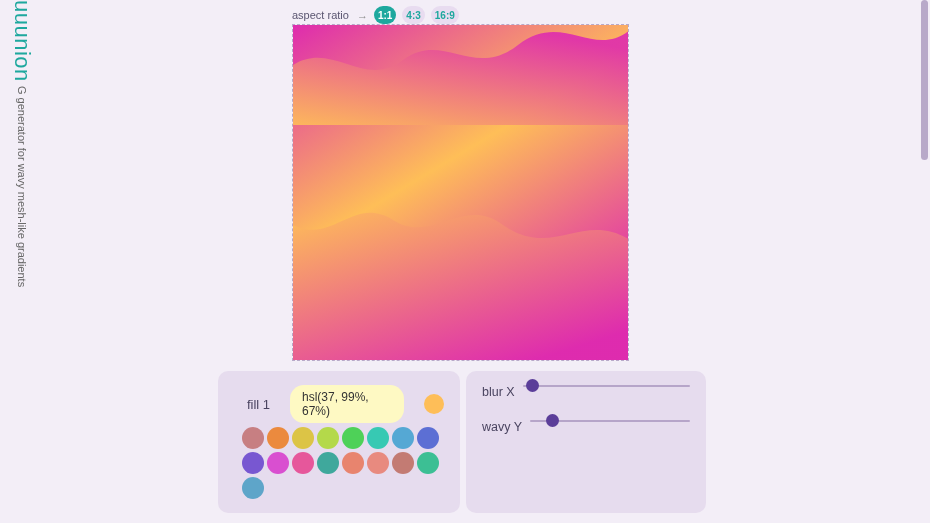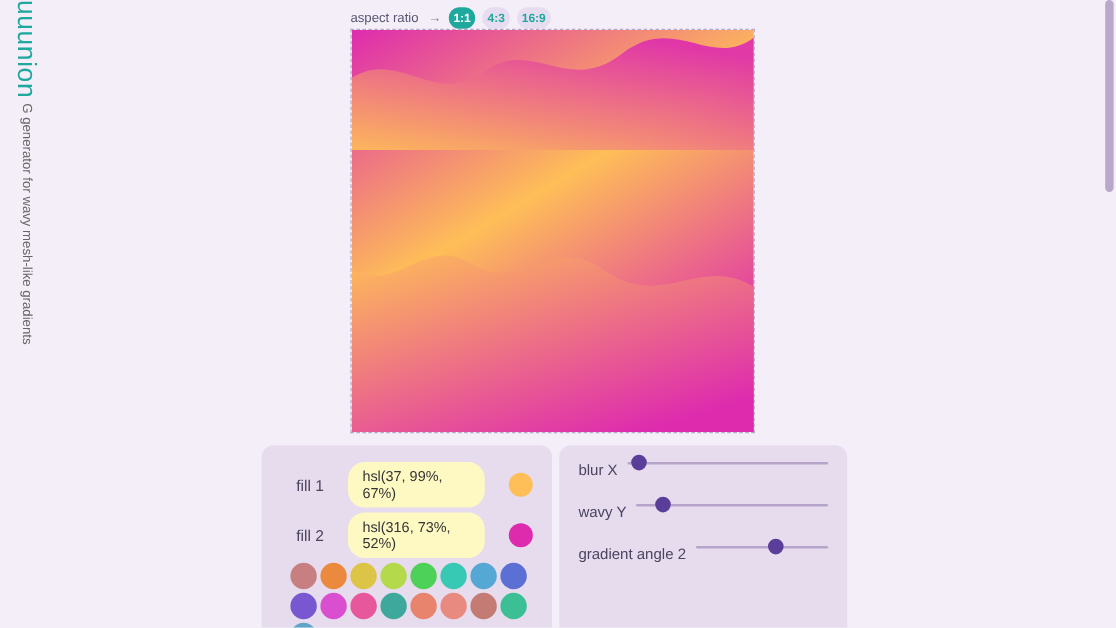--- a/index.html
+++ b/index.html
@@ -203,25 +203,20 @@
     <path d="M0,60 C40,85 70,35 110,65 C150,95 180,45 225,80 C270,115 300,65 337,95 L337,0 L0,0 Z" fill="url(#g2)" opacity="0.9" transform="scale(1,-1) translate(0,-100)"></path>
   </svg>
 </div>
 
 <div class="controls-row">
   <div class="panel panel-left">
     <div class="fill-row">
       <span class="label">fill 1</span>
       <span class="fill-input">hsl(37, 99%, 67%)</span>
       <span class="fill-swatch swatch-orange"></span>
-    </div>
-    <div class="fill-row">
-      <span class="label">fill 2</span>
-      <span class="fill-input">hsl(316, 73%, 52%)</span>
-      <span class="fill-swatch swatch-magenta"></span>
     </div>
     <div class="palette">
         <div class="palette-sw" style="background: rgb(199, 127, 130);"></div>
         <div class="palette-sw" style="background: rgb(235, 138, 62);"></div>
         <div class="palette-sw" style="background: rgb(220, 196, 70);"></div>
         <div class="palette-sw" style="background: rgb(180, 217, 74);"></div>
         <div class="palette-sw" style="background: rgb(78, 209, 88);"></div>
         <div class="palette-sw" style="background: rgb(55, 201, 179);"></div>
         <div class="palette-sw" style="background: rgb(85, 168, 212);"></div>
         <div class="palette-sw" style="background: rgb(92, 111, 212);"></div>
@@ -243,23 +238,17 @@
       <div class="slider-track">
         <div class="slider-thumb" style="left:2%"></div>
       </div>
     </div>
     <div class="slider-row">
       <span class="label">wavy Y</span>
       <div class="slider-track">
         <div class="slider-thumb" style="left:10%"></div>
       </div>
     </div>
-    <div class="slider-row">
-      <span class="label">gradient angle 2</span>
-      <div class="slider-track">
-        <div class="slider-thumb" style="left:55%"></div>
-      </div>
-    </div>
 
   </div>
 </div>
 
 <div class="scrollbar"></div>
 
 </body></html>

